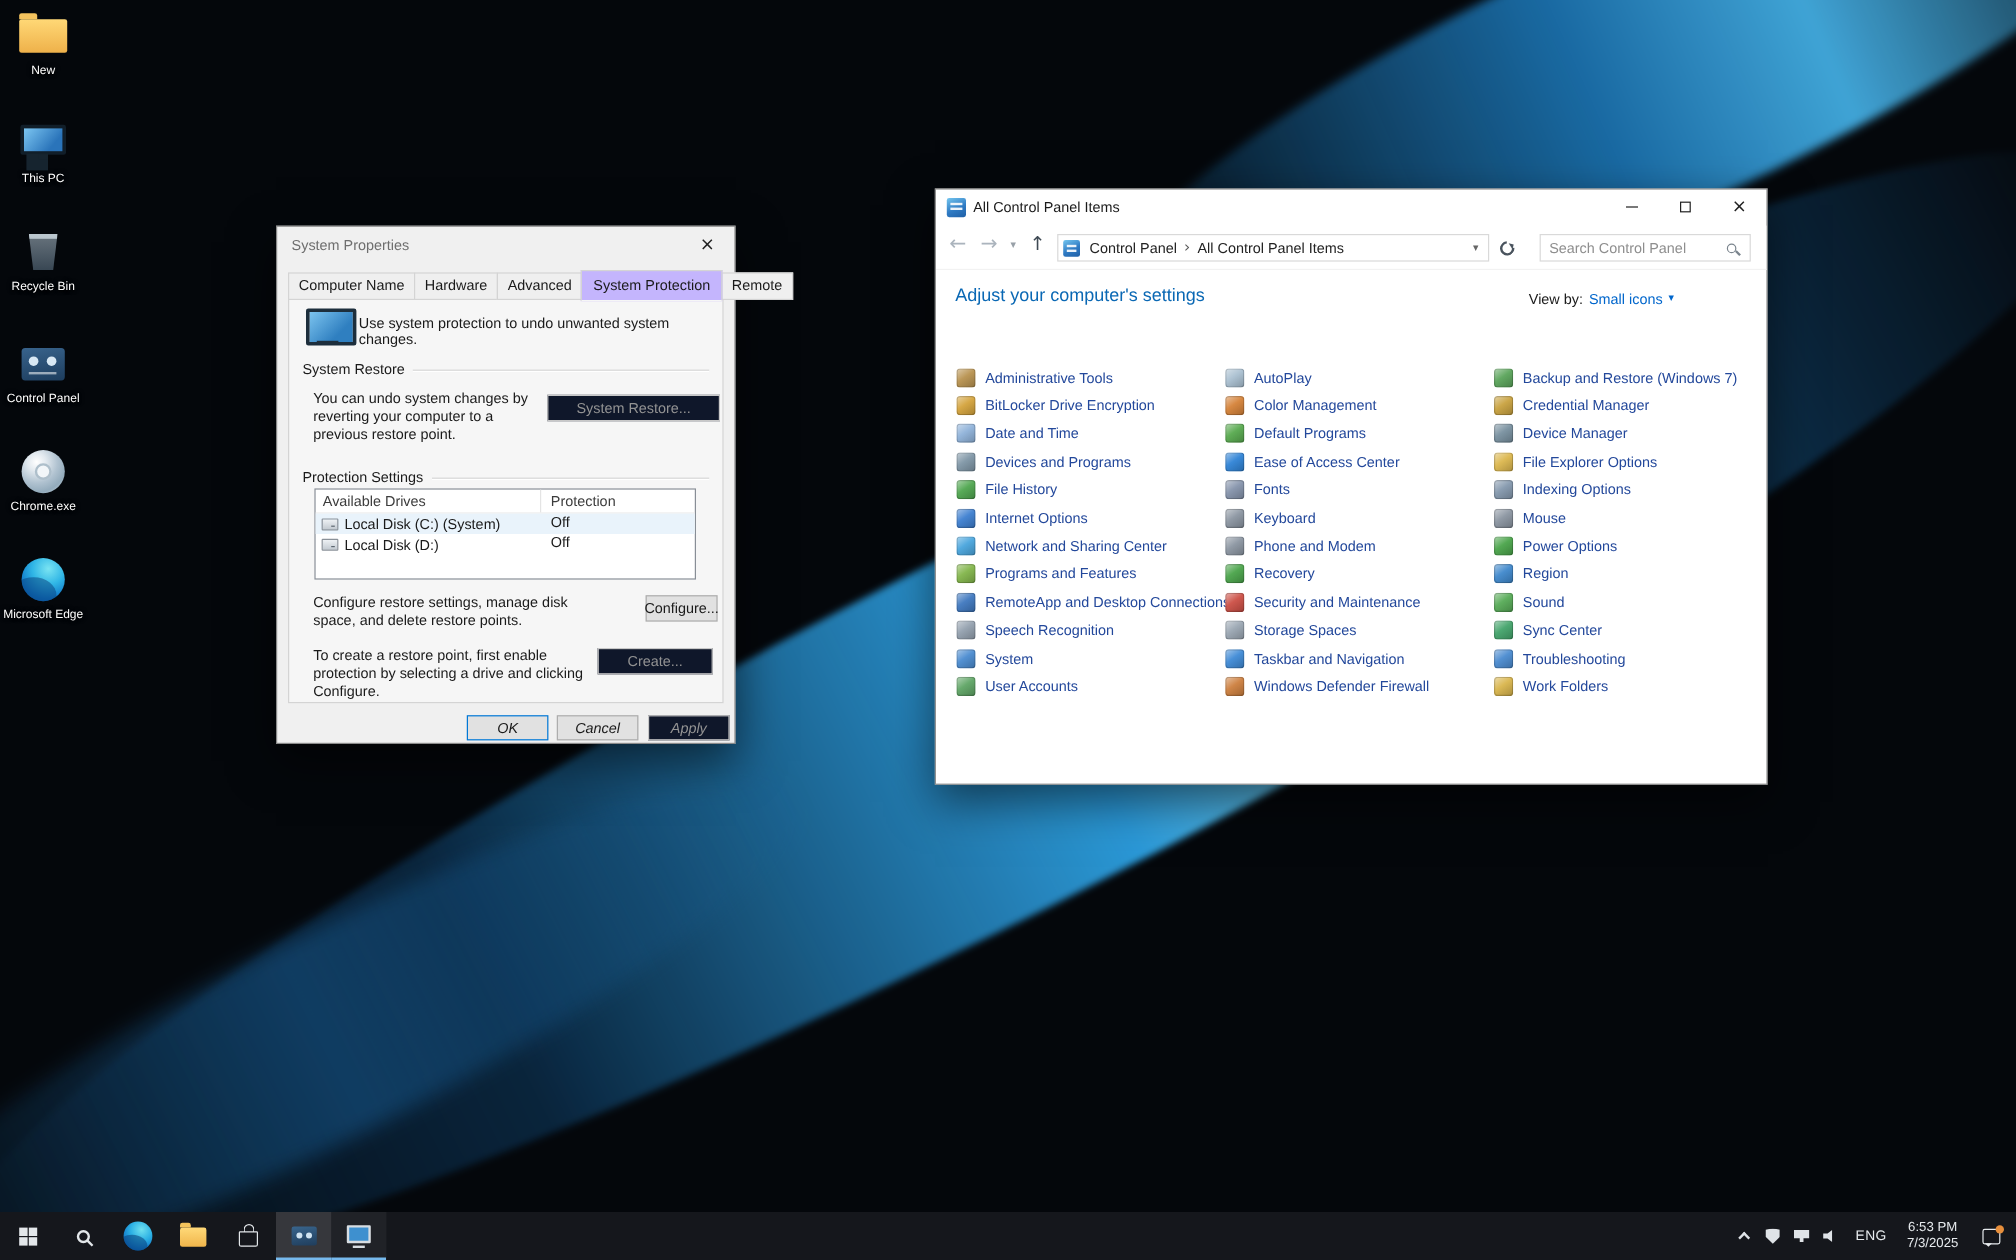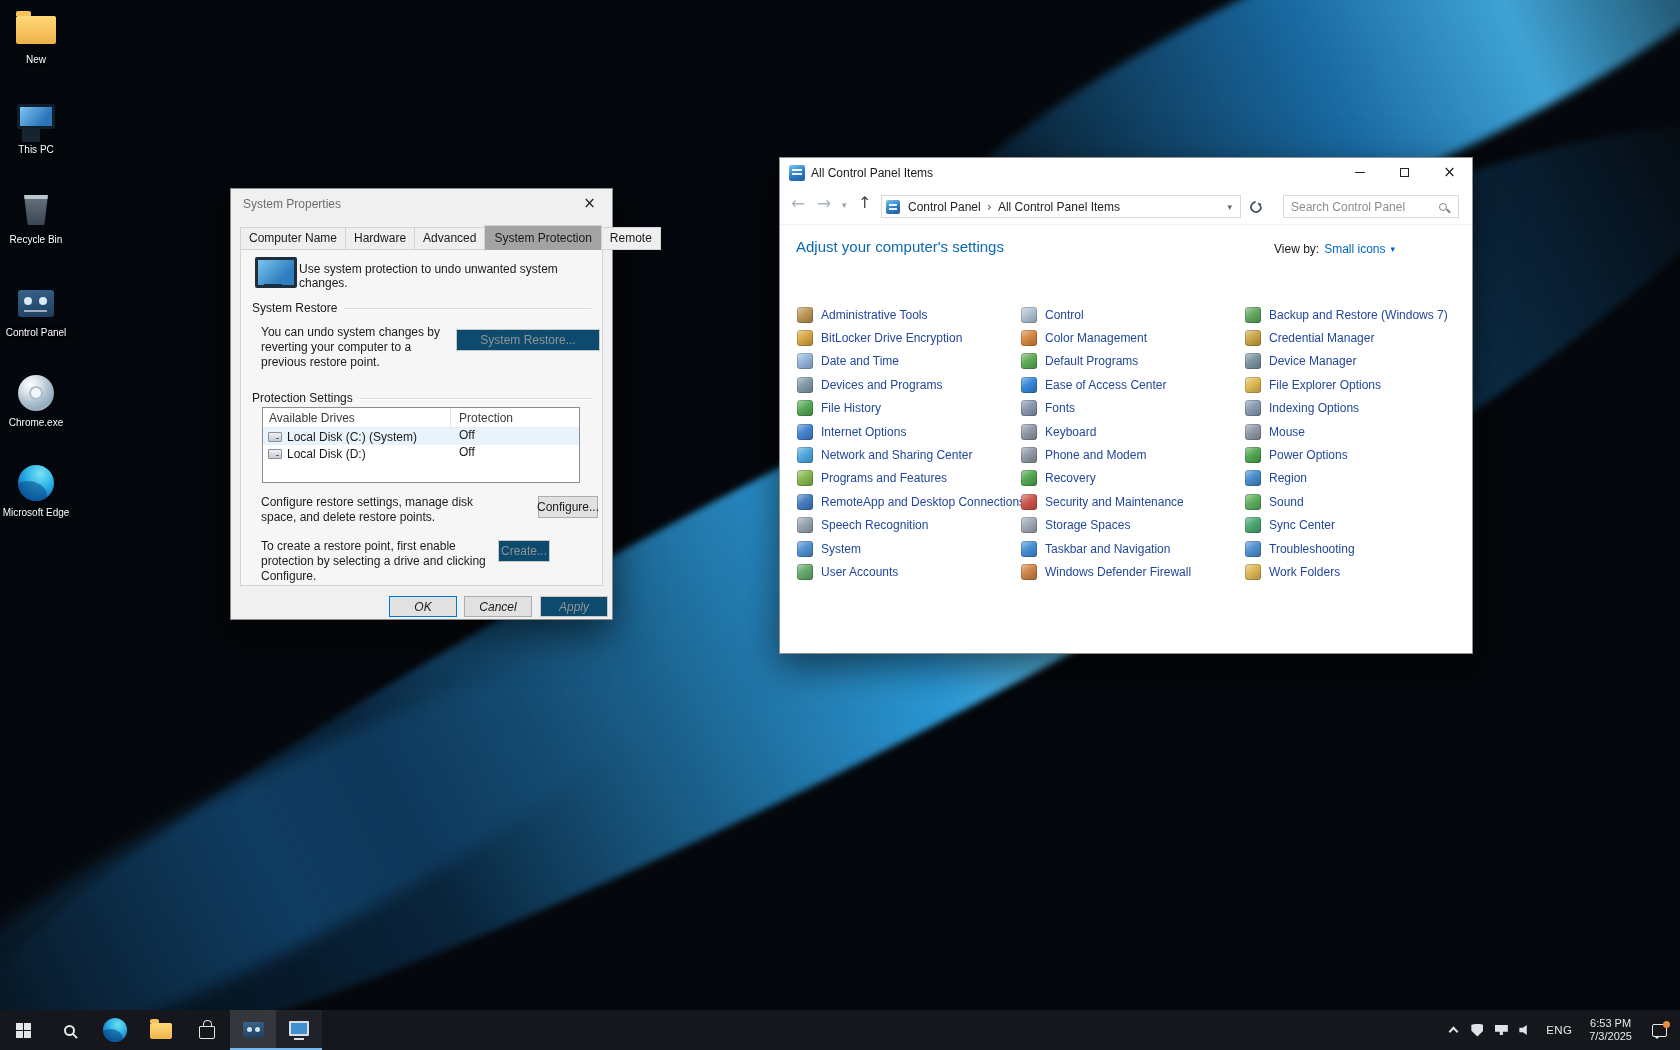--- a/index.html
+++ b/index.html
@@ -47,40 +47,40 @@
   .cap-min{width:10px;height:1px;background:#222;}
   .cap-max{width:9px;height:9px;border:1px solid #222;}
   .cap-close{font:15px/1 "DejaVu Sans",sans-serif;color:#222;}
   .cap-close::before{content:"\00D7";}
 
   
   .spdlg{left:230px;top:188px;width:383px;height:432px;background:#f0f0f0;}
   .spdlg .title-text{color:#6e6e6e;margin-left:3px;}
   .tabstrip{position:absolute;left:9px;top:38px;display:flex;z-index:3;}
   .tab{font-size:12px;color:#1a1a1a;background:#efefef;border:1px solid #d4d4d4;padding:3px 8px 4px;margin-right:-1px;white-space:nowrap;}
-  .tab.active{background:#a3a3a3;z-index:4;margin-top:-2px;padding:5px 9px;border-bottom:1px solid #f6f6f6;margin-bottom:-1px;}
+  .tab.active{background:#c4b5fd;z-index:4;margin-top:-2px;padding:5px 9px;border-bottom:1px solid #f6f6f6;margin-bottom:-1px;}
   .tabpage{position:absolute;left:9px;top:59px;width:363px;height:338px;background:#f6f6f6;border:1px solid #d4d4d4;z-index:1;}
   .sp-monitor{position:absolute;left:14px;top:8px;width:36px;height:30px;}
   .sp-monitor::before{content:"";position:absolute;left:0;top:0;width:36px;height:25px;background:linear-gradient(135deg,#7cc4ef 0%,#2f7fc0 70%);border:3px solid #1d2e3c;border-radius:2px;}
   .sp-monitor::after{content:"";position:absolute;left:9px;bottom:0;width:18px;height:3px;background:#1d2e3c;}
   .sp-intro{position:absolute;left:58px;top:13px;width:294px;font-size:12px;color:#1a1a1a;}
   .sect{position:absolute;left:11px;right:11px;display:flex;align-items:center;gap:7px;font-size:12px;color:#1a1a1a;}
   .sect .line{flex:1;height:1px;background:#d8d8d8;box-shadow:0 1px 0 #ffffff;}
   .sect1{top:52px;}
   .sect2{top:142px;}
   .sp-par{position:absolute;font-size:12px;color:#1a1a1a;line-height:15px;}
   .p1{left:20px;top:76px;width:196px;}
   .p2{left:20px;top:246px;width:230px;}
   .p3{left:20px;top:290px;width:230px;}
   .btn{font-family:inherit;font-size:12px;height:22px;background:#e1e1e1;border:1px solid #adadad;color:#1a1a1a;padding:0 8px;display:inline-flex;align-items:center;justify-content:center;}
-  .btn.disabled{color:#939393;background:#0c4a6e;border-color:#c8c8c8;}
+  .btn.disabled{color:#939393;background:#0f172a;border-color:#c8c8c8;}
   .btn.default{border-color:#0078d7;}
   .sysrestore-btn{position:absolute;left:215px;top:80px;width:144px;}
   .configure-btn{position:absolute;left:257px;top:247px;width:60px;margin-left:40px;}
-  .create-btn{position:absolute;left:257px;top:291px;width:52px;}
+  .create-btn{position:absolute;left:257px;top:291px;width:96px;}
   .lv{position:absolute;left:21px;top:158px;width:318px;height:76px;background:#fff;border:1px solid #888e96;font-size:12px;}
   .lv-head{display:flex;height:20px;border-bottom:1px solid #ececec;color:#3c3c3c;}
   .lv-h1{width:188px;padding:3px 0 0 6px;border-right:1px solid #e4e4e4;}
   .lv-h2{flex:1;padding:3px 0 0 8px;}
   .lv-row{display:flex;height:17px;color:#1a1a1a;}
   .lv-row.sel{background:#e9f3fb;}
   .lv-cell1{width:188px;display:flex;align-items:center;gap:5px;padding-left:5px;}
   .lv-cell2{flex:1;padding-left:8px;}
   .drive-glyph{width:14px;height:10px;background:linear-gradient(#eef1f4,#c3cad1);border:1px solid #8a9199;border-radius:1px;position:relative;flex:none;}
   .drive-glyph::after{content:"";position:absolute;right:2px;bottom:2px;width:3px;height:1px;background:#5c6670;}
@@ -358,21 +358,21 @@
         </div>
       <div class="cp-item">
           <span class="cp-ico" style="background-color: rgb(95, 165, 101);"></span>
           <span class="cp-label">User Accounts</span>
         </div>
     </div>
 
     <div class="cp-col c2">
       <div class="cp-item">
           <span class="cp-ico" style="background-color: rgb(169, 191, 208);"></span>
-          <span class="cp-label">Control</span>
+          <span class="cp-label">AutoPlay</span>
         </div>
       <div class="cp-item">
           <span class="cp-ico" style="background-color: rgb(213, 130, 56);"></span>
           <span class="cp-label">Color Management</span>
         </div>
       <div class="cp-item">
           <span class="cp-ico" style="background-color: rgb(87, 169, 78);"></span>
           <span class="cp-label">Default Programs</span>
         </div>
       <div class="cp-item">

